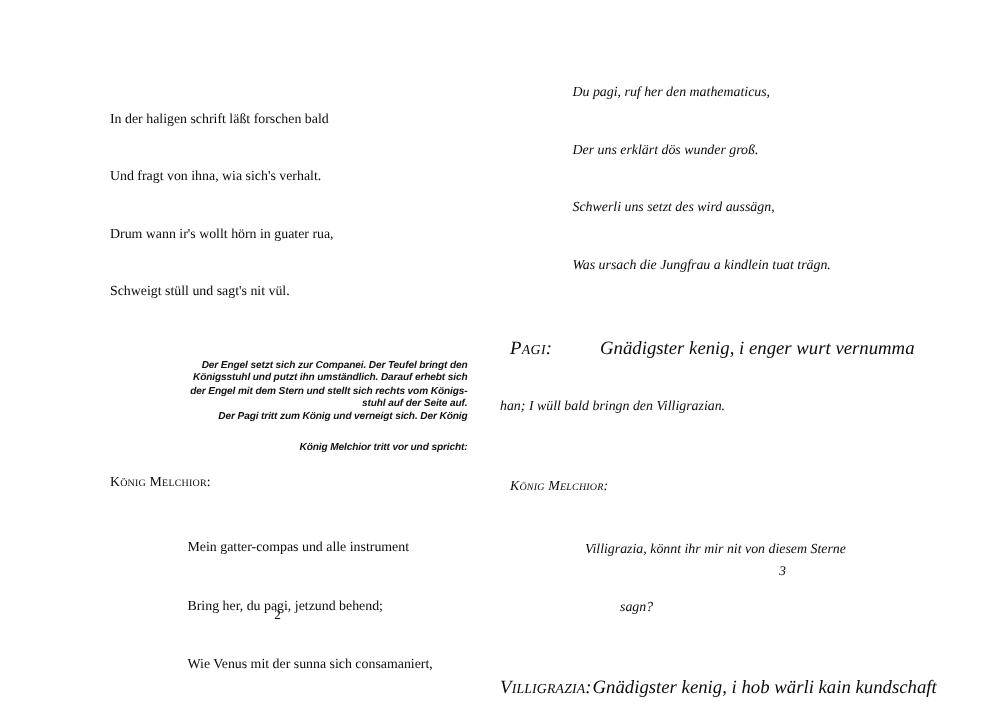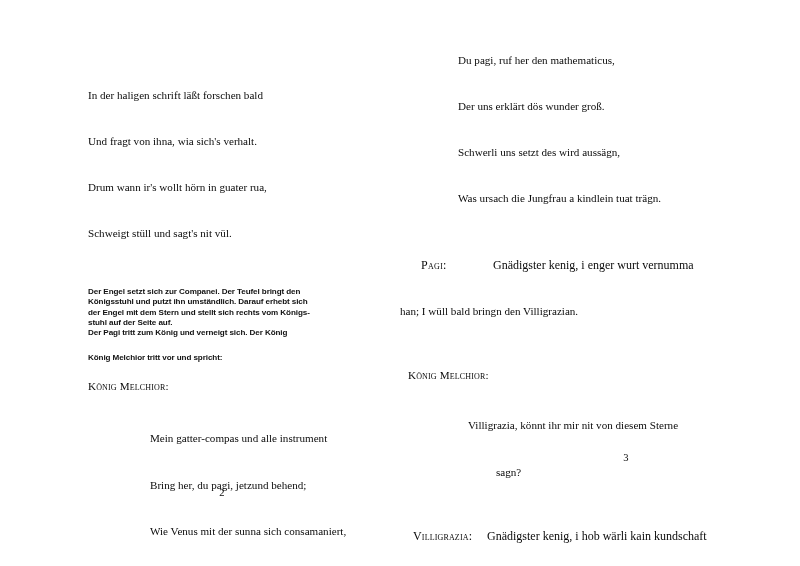--- a/index.html
+++ b/index.html
@@ -20,57 +20,58 @@
     height: 566px;
     display: flex;
   }
   .page {
     position: relative;
     width: 400px;
     height: 566px;
     box-sizing: border-box;
   }
   .page-left  { padding: 22px 26px 0 88px; margin-top: 35px; }
-  .page-right { padding: 22px 24px 0 0; }
+  .page-right { padding: 36px 24px 0 0; font-style: italic; }
 
   
   .verse {
     font-size: 11.1px;
     line-height: 15.4px;
     white-space: pre;
   }
   .verse-indent   { margin-left: 62px; }
   .verse .ln { display: block; }
 
   
   .stage {
     font-size: 8.1px;
     line-height: 10.4px;
+    font-style: italic;
     font-family: "Liberation Sans", "DejaVu Sans", sans-serif;
     font-weight: 600;
     letter-spacing: -0.1px;
     color: #111;
+    text-align: right;
   }
   .stage .ln { display: block; }
 
   
   .speaker {
     font-size: 11.1px;
     line-height: 15.4px;
     font-variant: small-caps;
     letter-spacing: 0.15px;
   }
 
   
   .speech-row {
-    font-size: 12px;
+    font-size: 15px;
     line-height: 15.4px;
     display: block;
     white-space: pre;
-    margin-left: 13px;
   }
   .speech-row .tag {
     font-variant: small-caps;
     letter-spacing: 0.15px;
   }
   .speech-row .tag-plain { letter-spacing: 0.3px; }
 
   .gap-4  { height: 4px; }
   .gap-6  { height: 6px; }
   .gap-14 { height: 14px; }

